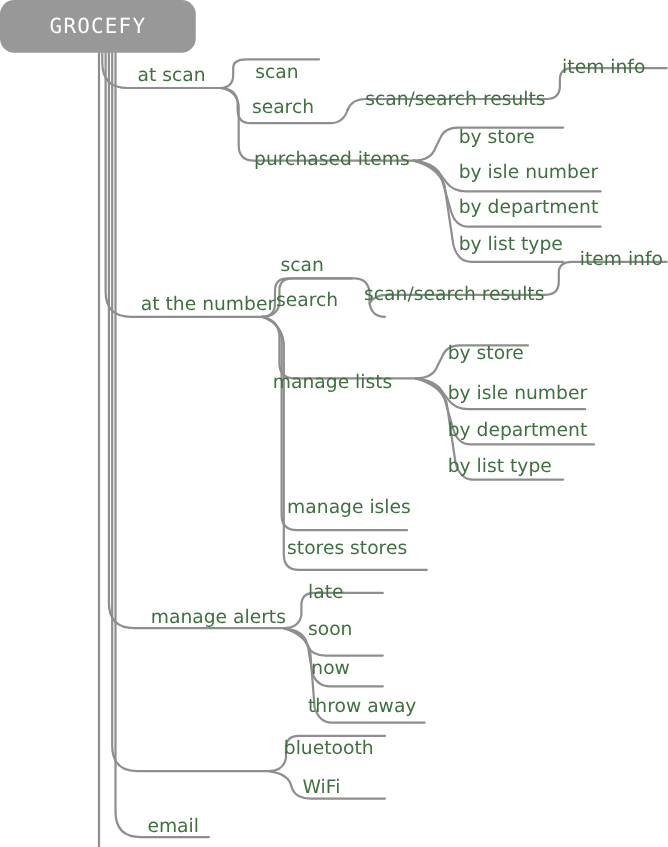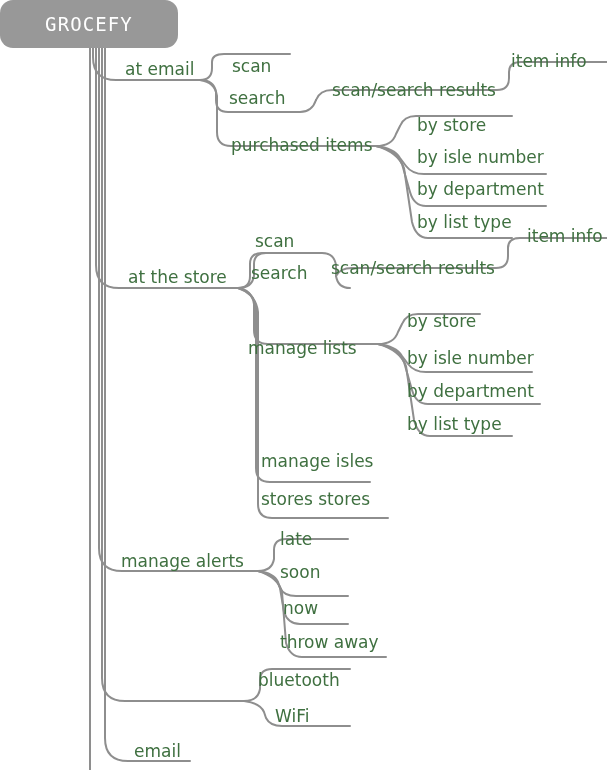--- a/index.html
+++ b/index.html
@@ -124,41 +124,41 @@
 
     <path d="M 244,701 Q 258,701 260,689 L 260,680 Q 260,669 272,669 L 350,669"></path>
     <path d="M 244,701 Q 260,703 264,712 L 266,718 Q 270,726 282,726 L 350,726"></path>
 
   </svg>
 
   <div class="root-node">
     <div class="root-label">GROCEFY</div>
   </div>
 
-  <div class="node-label" style="left:125px; top:59px;">at email</div>
+  <div class="node-label" style="left:125px; top:59px;">at scan</div>
 
   <div class="node-label" style="left:232px; top:56px;">scan</div>
 
   <div class="node-label" style="left:229px; top:88px;">search</div>
 
   <div class="node-label" style="left:332px; top:80px;">scan/search results</div>
 
   <div class="node-label" style="left:511px; top:51px;">item info</div>
 
   <div class="node-label" style="left:231px; top:135px;">purchased items</div>
 
   <div class="node-label" style="left:417px; top:115px;">by store</div>
 
   <div class="node-label" style="left:417px; top:147px;">by isle number</div>
 
   <div class="node-label" style="left:417px; top:179px;">by department</div>
 
   <div class="node-label" style="left:417px; top:212px;">by list type</div>
 
-  <div class="node-label" style="left:128px; top:267px;">at the store</div>
+  <div class="node-label" style="left:128px; top:267px;">at the number</div>
 
   <div class="node-label" style="left:255px; top:231px;">scan</div>
 
   <div class="node-label" style="left:251px; top:263px;">search</div>
 
   <div class="node-label" style="left:331px; top:258px;">scan/search results</div>
 
   <div class="node-label" style="left:527px; top:226px;">item info</div>
 
   <div class="node-label" style="left:248px; top:338px;">manage lists</div>
@@ -168,21 +168,21 @@
   <div class="node-label" style="left:407px; top:348px;">by isle number</div>
 
   <div class="node-label" style="left:407px; top:381px;">by department</div>
 
   <div class="node-label" style="left:407px; top:414px;">by list type</div>
 
   <div class="node-label" style="left:261px; top:451px;">manage isles</div>
 
   <div class="node-label" style="left:261px; top:489px;">stores stores</div>
 
-  <div class="node-label" style="left:121px; top:551px;">manage alerts</div>
+  <div class="node-label" style="left:137px; top:551px;">manage alerts</div>
 
   <div class="node-label" style="left:280px; top:529px;">late</div>
 
   <div class="node-label" style="left:280px; top:562px;">soon</div>
 
   <div class="node-label" style="left:283px; top:598px;">now</div>
 
   <div class="node-label" style="left:280px; top:632px;">throw away</div>
 
 

